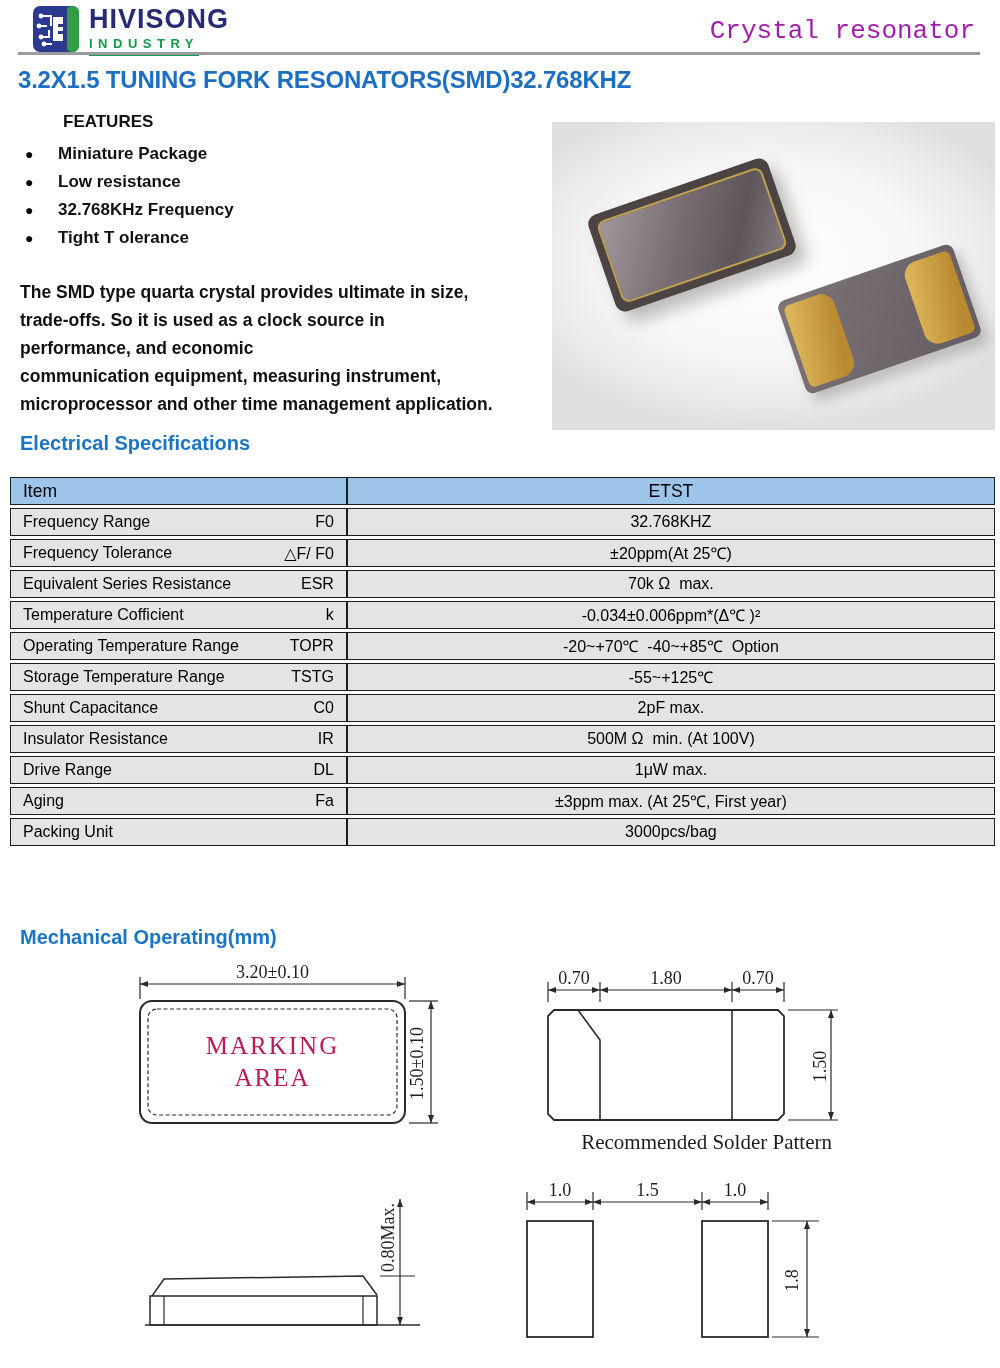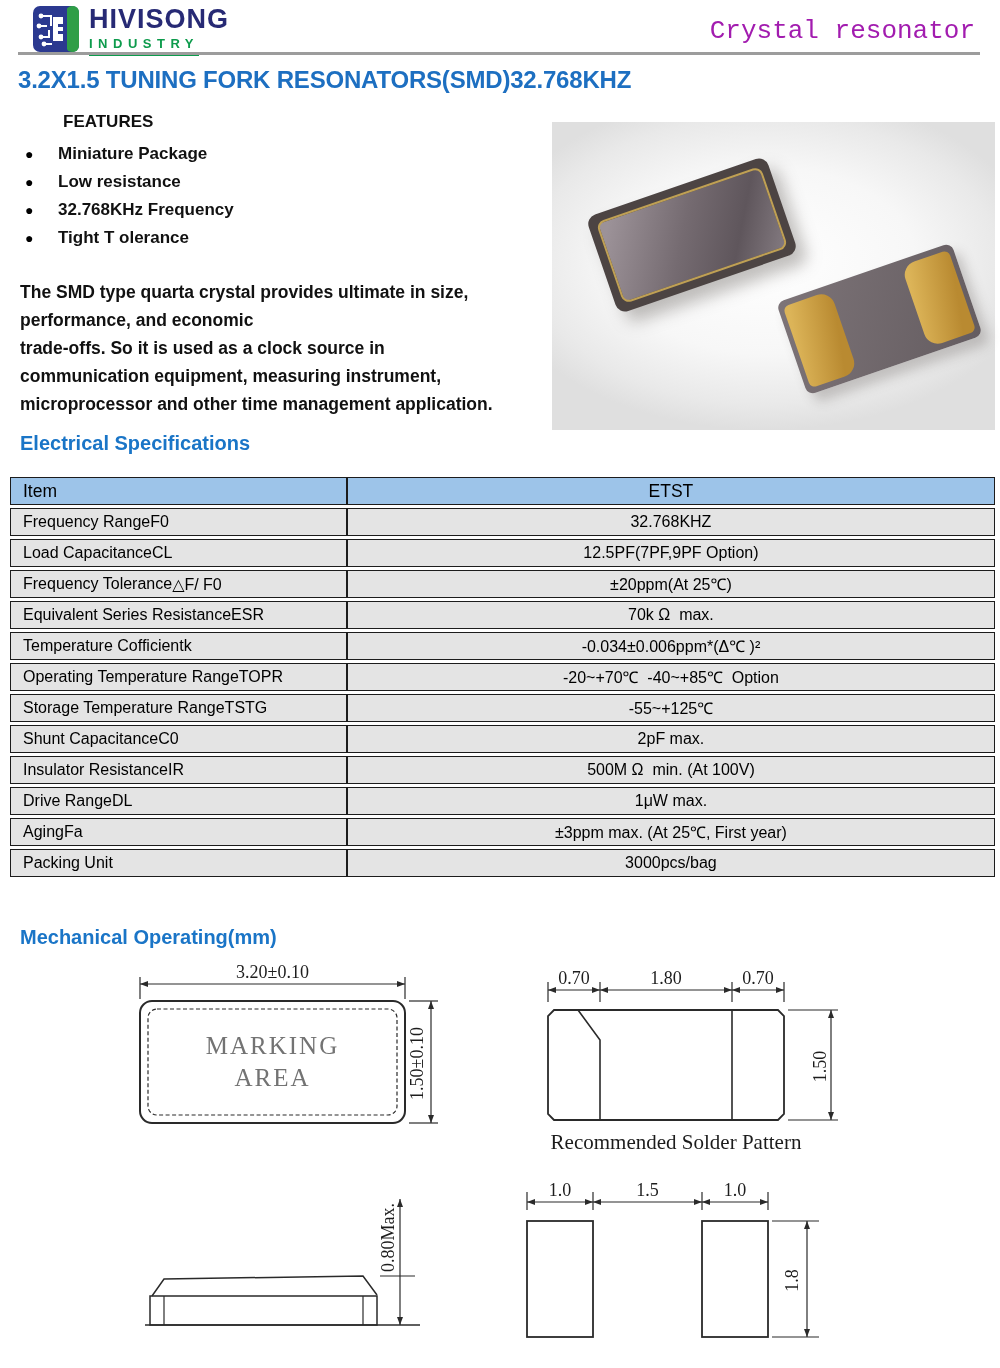--- a/index.html
+++ b/index.html
@@ -46,38 +46,38 @@
 
   
   .section-heading { font-size:20px; font-weight:bold; color:#1a75c7; }
   .elec-heading { position:absolute; left:20px; top:432px; }
   .spec-table { position:absolute; left:10px; top:474px; width:985px;
                 border-collapse:separate; border-spacing:0 3px; }
   .spec-table td { border:1.5px solid #1c1c1c; height:28px; background:#e4e4e4;
                    font-size:16px; color:#000; padding:1px 12px; }
   .spec-table tr.head td { background:#9dc4e9; font-size:17.5px; }
   .c-item { width:34.2%; }
-  .cell-split { display:flex; justify-content:flex-start; align-items:center; }
+  .cell-split { display:flex; justify-content:space-between; align-items:center; }
   .c-val { text-align:center; white-space:pre; }
   .footnote { position:absolute; left:20px; top:886px; font-size:18px; color:#111; }
 
   
   .mech-heading { position:absolute; left:20px; top:926px; }
   .drawings { position:absolute; left:0; top:962px; width:1000px; height:406px;
               font-family:"Liberation Serif", serif; color:#222; }
   .drawing { position:absolute; }
   .dim-label { position:absolute; font-size:18px; color:#1d1d1d; text-align:center; white-space:nowrap; }
   .rot { transform:rotate(-90deg); }
   svg.draw { position:absolute; left:0; top:0; }
   svg.draw path, svg.draw line, svg.draw rect { fill:none; stroke:#2a2a2a; }
   svg.draw polygon { fill:#2a2a2a; stroke:none; }
   .marking-label { position:absolute; left:40px; top:36px; width:265px; height:122px;
                    display:flex; flex-direction:column; align-items:center; justify-content:center;
-                   font-size:25px; letter-spacing:2px; color:#737373; line-height:1.3; }
-  .solder-caption { position:absolute; left:520px; top:168px; width:312px; text-align:center;
+                   font-size:25px; letter-spacing:2px; color:#be185d; line-height:1.3; }
+  .solder-caption { position:absolute; left:520px; top:168px; width:312px; text-align:right;
                     font-size:21px; color:#1c1c1c; }
 </style>
 </head>
 <body>
 
 <div class="page">
 
   <div class="logo">
     <svg class="logo-icon" viewBox="0 0 46 46">
       <rect x="0" y="0" width="46" height="46" rx="7" fill="#2b3990"></rect>
@@ -132,51 +132,42 @@
       <div class="chip-a-lid"></div>
     </div>
     <div class="chip-b">
       <div class="chip-pad left"></div>
       <div class="chip-pad right"></div>
     </div>
   </div>
 
   <div class="description">
     <div>The SMD type quarta crystal provides ultimate in size,</div>
+    <div>trade-offs. So it is used as a clock source in</div>
     <div>performance, and economic</div>
-    <div>trade-offs. So it is used as a clock source in</div>
     <div>communication equipment, measuring instrument,</div>
     <div>microprocessor and other time management application.</div>
   </div>
 
   <div class="section-heading elec-heading">Electrical Specifications</div>
 
   <table class="spec-table">
     <tbody>
         <tr class="head">
       <td class="c-item">Item</td>
       <td class="c-val">ETST</td>
     </tr>
     <tr>
       <td class="c-item">
             <div class="cell-split">
               <span>Frequency Range</span>
               <span>F0</span>
             </div>
           </td>
       <td class="c-val">32.768KHZ</td>
-    </tr>
-    <tr>
-      <td class="c-item">
-            <div class="cell-split">
-              <span>Load Capacitance</span>
-              <span>CL</span>
-            </div>
-          </td>
-      <td class="c-val">12.5PF(7PF,9PF Option)</td>
     </tr>
     <tr>
       <td class="c-item">
             <div class="cell-split">
               <span>Frequency Tolerance</span>
               <span>△F/ F0</span>
             </div>
           </td>
       <td class="c-val">±20ppm(At 25℃)</td>
     </tr>

